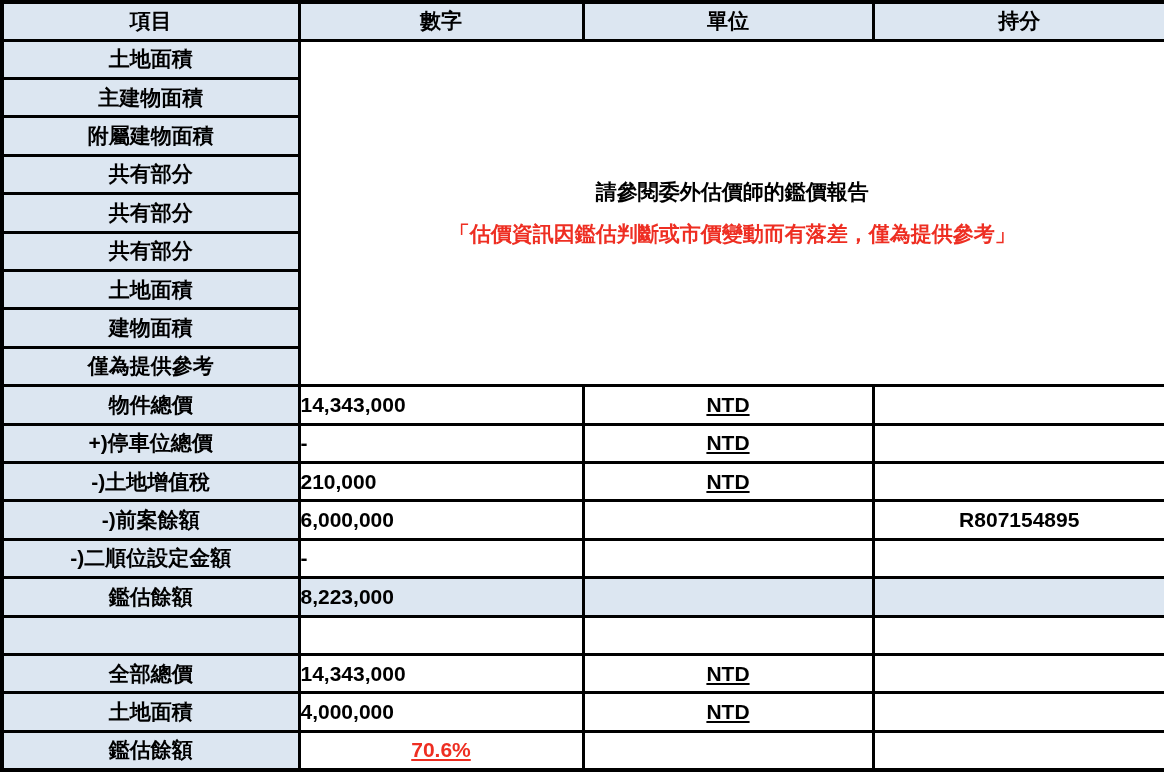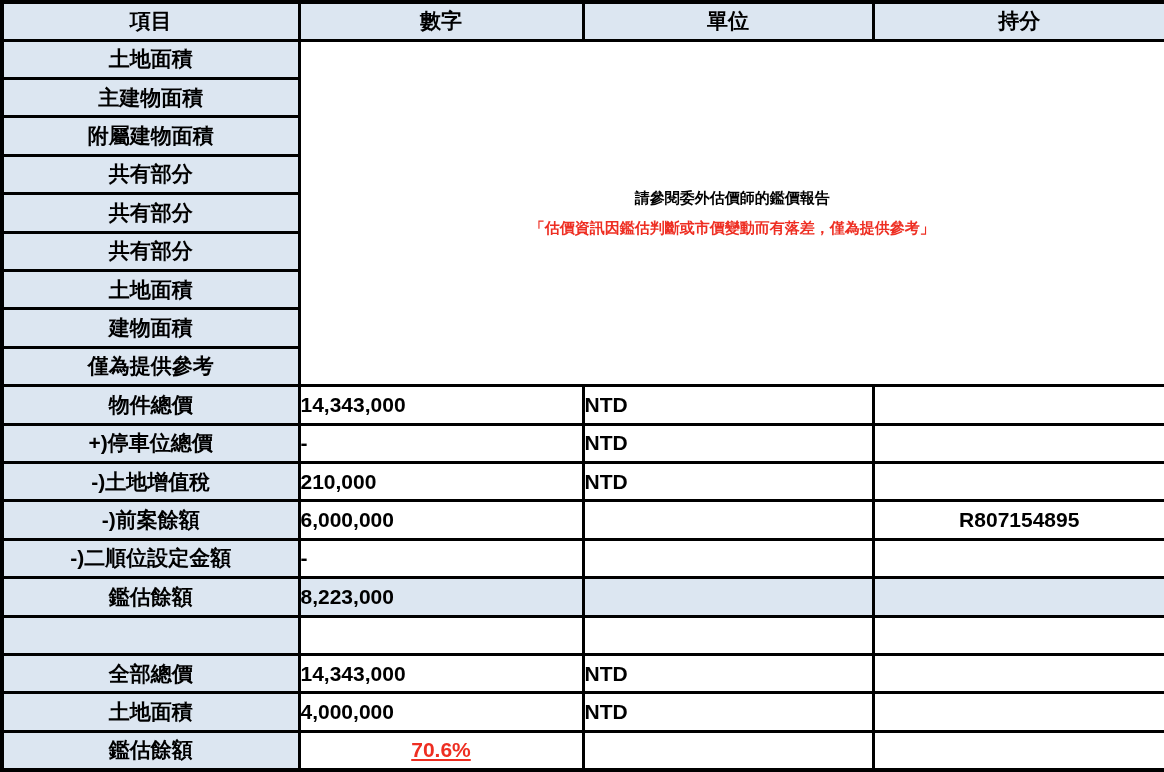--- a/index.html
+++ b/index.html
@@ -24,28 +24,28 @@
     border:3px solid var(--line);
     font-size:21px;font-weight:700;
     padding:0;overflow:hidden;white-space:nowrap;margin-top:9px;
   }
   tr{height:38px;}
   th.hdr{background:var(--blue);text-align:center;}
   td.item{background:var(--blue);text-align:center;}
   td.num{text-align:left;padding-right:13px;}
   td.num.dash{padding-right:44px;}
   td.num.center{text-align:center;padding-right:0;text-decoration:underline;}
-  td.unit{}
+  td.unit{text-align:center;text-decoration:underline;}
   td.share{text-align:center;}
   td.red{color:var(--red);}
   tr.hl td{background:var(--blue);}
   td.note-cell{
     text-align:center;vertical-align:middle;background:#fff;white-space:normal;
   }
-  .note-line{display:block;line-height:2.0;font-size:15px;}
+  .note-line{display:block;line-height:2.0;font-size:21px;}
   .note-line.disclaimer{color:var(--red);}
 </style>
 </head>
 <body>
 
 <table class="val">
   <colgroup>
     <col style="width:297px">
     <col style="width:284px">
     <col style="width:290px">

